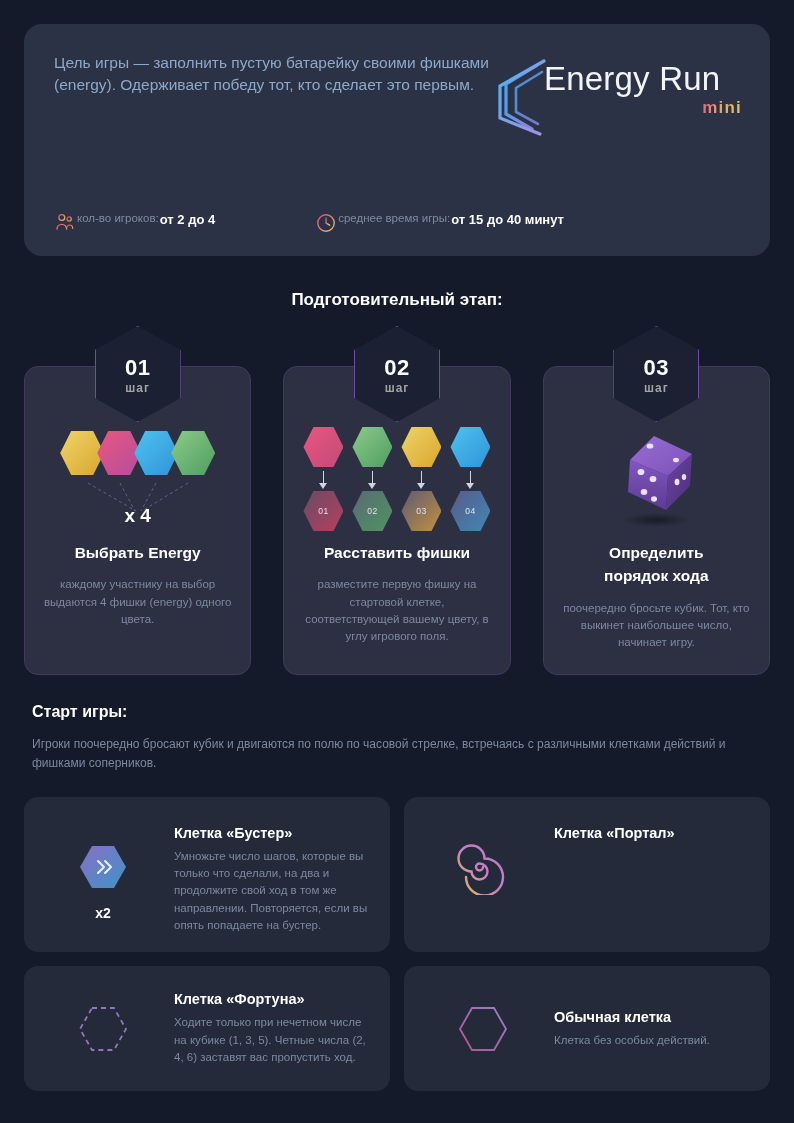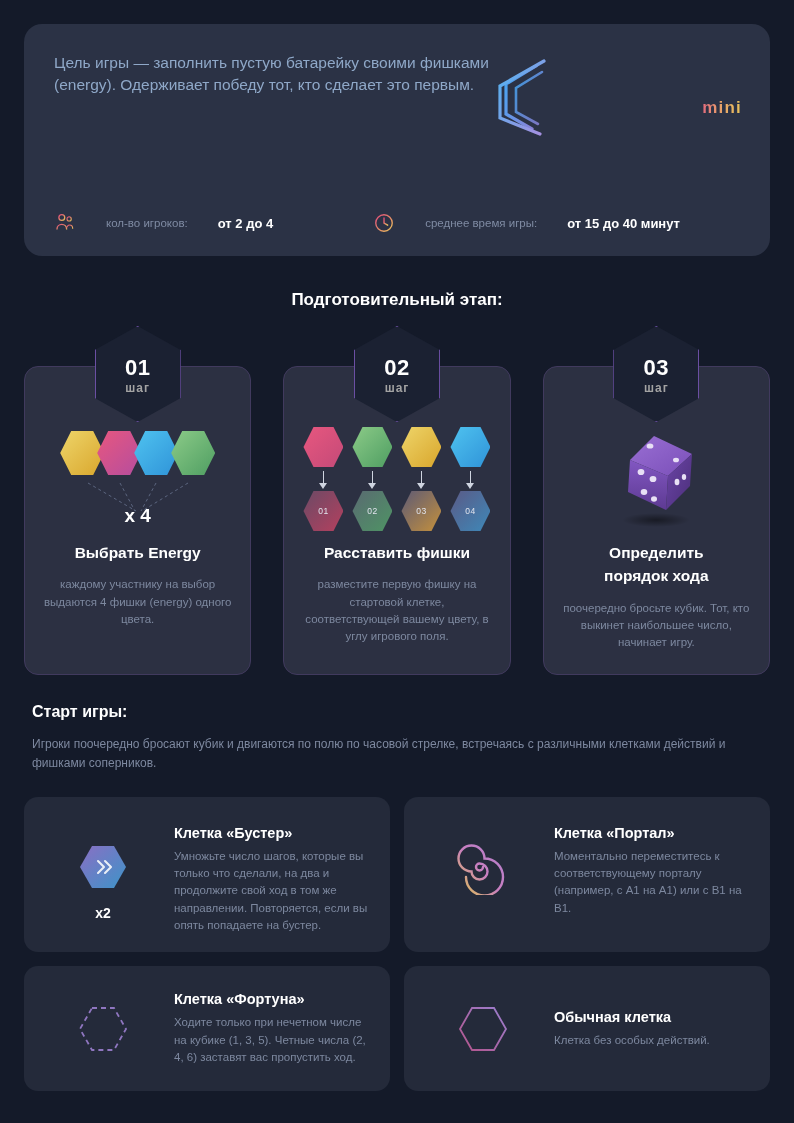--- a/index.html
+++ b/index.html
@@ -70,21 +70,21 @@
 
   
   .stats {
     position: absolute;
     left: 30px;
     bottom: 22px;
     display: flex;
     align-items: center;
     gap: 100px;
   }
-  .stat { display: flex; align-items: center; gap: 30px; }
+  .stat { display: flex; gap: 1px; }
   .stat-label { font-size: 11.5px; color: #7f8ba3; }
   .stat-value { font-size: 13px; font-weight: bold; color: #ffffff; }
 
   
   .section-title {
     text-align: center;
     font-size: 17px;
     font-weight: bold;
     color: #ffffff;
     margin: 34px 0 0 0;
@@ -211,20 +211,21 @@
           </linearGradient>
           <linearGradient id="lg2" x1="0" y1="0" x2="1" y2="1">
             <stop offset="0%" stop-color="#4fb3f0"></stop>
               <stop offset="100%" stop-color="#a88fe0"></stop>
           </linearGradient>
         </defs>
         <path d="M44 8 L14 26 L14 56 L40 71" fill="none" stroke="url(#lg1)" stroke-width="3.2" stroke-linecap="round"></path>
         <path d="M52 3 L8 28 L8 60 L48 76" fill="none" stroke="url(#lg2)" stroke-width="3.2" stroke-linecap="round"></path>
         <path d="M50 14 L24 30 L24 54 L46 66" fill="none" stroke="url(#lg1)" stroke-width="2.6" stroke-linecap="round" opacity="0.85"></path>
       </svg>
+      <div class="logo-text">Energy Run</div>
       <div class="logo-mini">mini</div>
     </div>
 
     <div class="stats">
       <div class="stat">
         <svg width="22" height="22" viewBox="0 0 24 24">
           <defs>
               <linearGradient id="pg" x1="0" y1="0" x2="1" y2="1">
             <stop offset="0%" stop-color="#e0487a"></stop>
                 <stop offset="100%" stop-color="#e8c45a"></stop>
@@ -428,21 +429,20 @@
               <stop offset="100%" stop-color="#b07fd0"></stop>
             </linearGradient>
           </defs>
           <path d="M4 28 L38 28" stroke="url(#pLeft)" stroke-width="2"></path>
           <path d="M80 28 L114 28" stroke="url(#pRight)" stroke-width="2"></path>
           <path d="M59 28 a3.5 3.5 0 1 1 -3.5 -3.5 a8 8 0 1 1 -8 8 a13 13 0 1 1 13 -13 a18.5 18.5 0 1 1 -18.5 18.5" fill="none" stroke="url(#pSpiral)" stroke-width="2.4" stroke-linecap="round"></path>
         </svg>
       </div>
       <div class="cell-body">
         <div class="cell-title">Клетка «Портал»</div>
-        <div class="cell-desc">Моментально переместитесь к соответствующему порталу (например, с A1 на A1) или с B1 на B1.</div>
       </div>
     </div>
 
     <div class="cell-card short">
       <div class="cell-icon">
         <svg width="118" height="56" viewBox="0 0 118 56">
           <defs>
             <linearGradient id="fL" x1="0" y1="0" x2="1" y2="0">
               <stop offset="0%" stop-color="#7b4fa8" stop-opacity="0"></stop>
               <stop offset="100%" stop-color="#9a6fd4"></stop>

